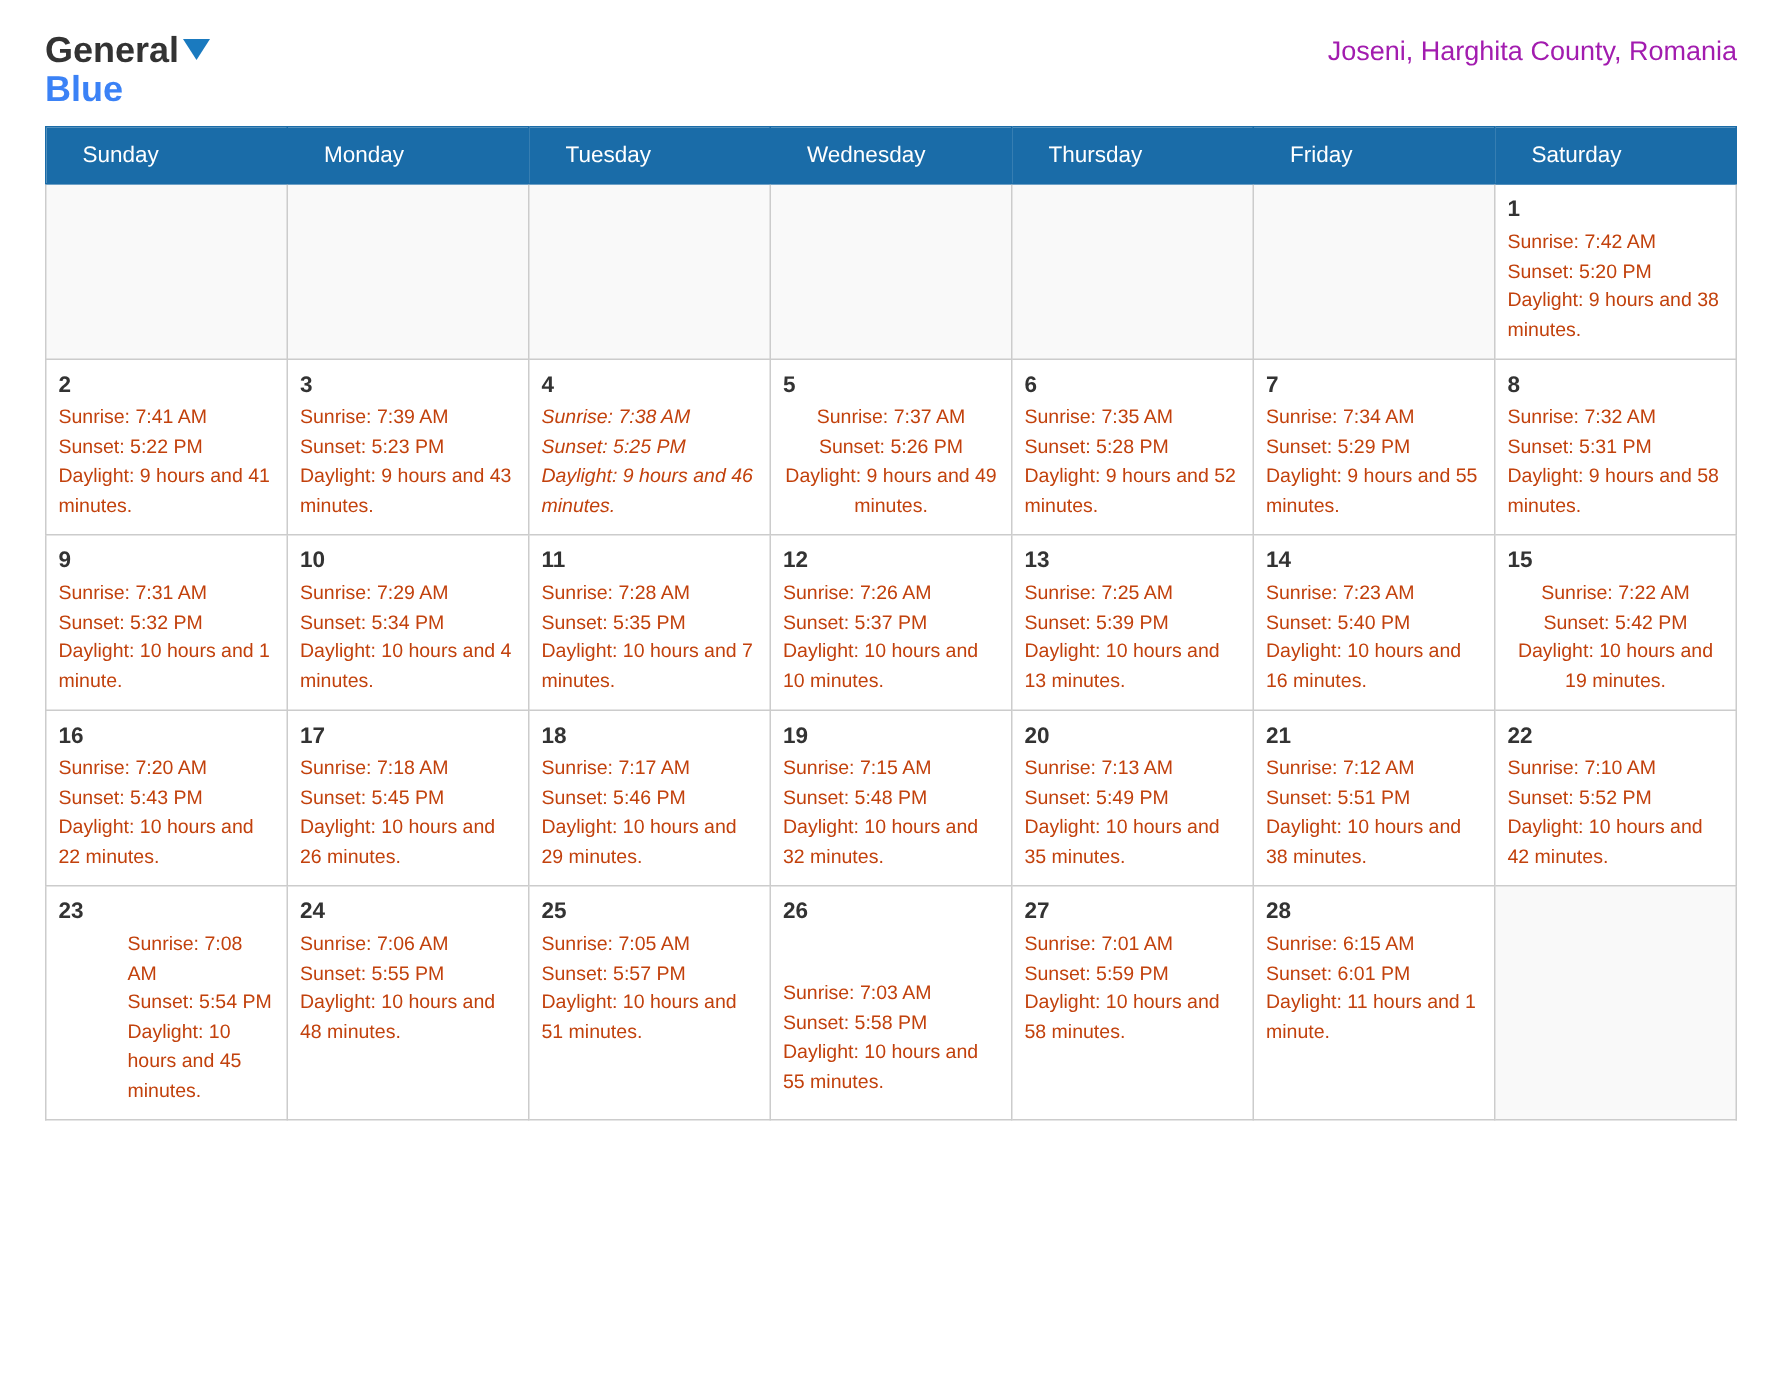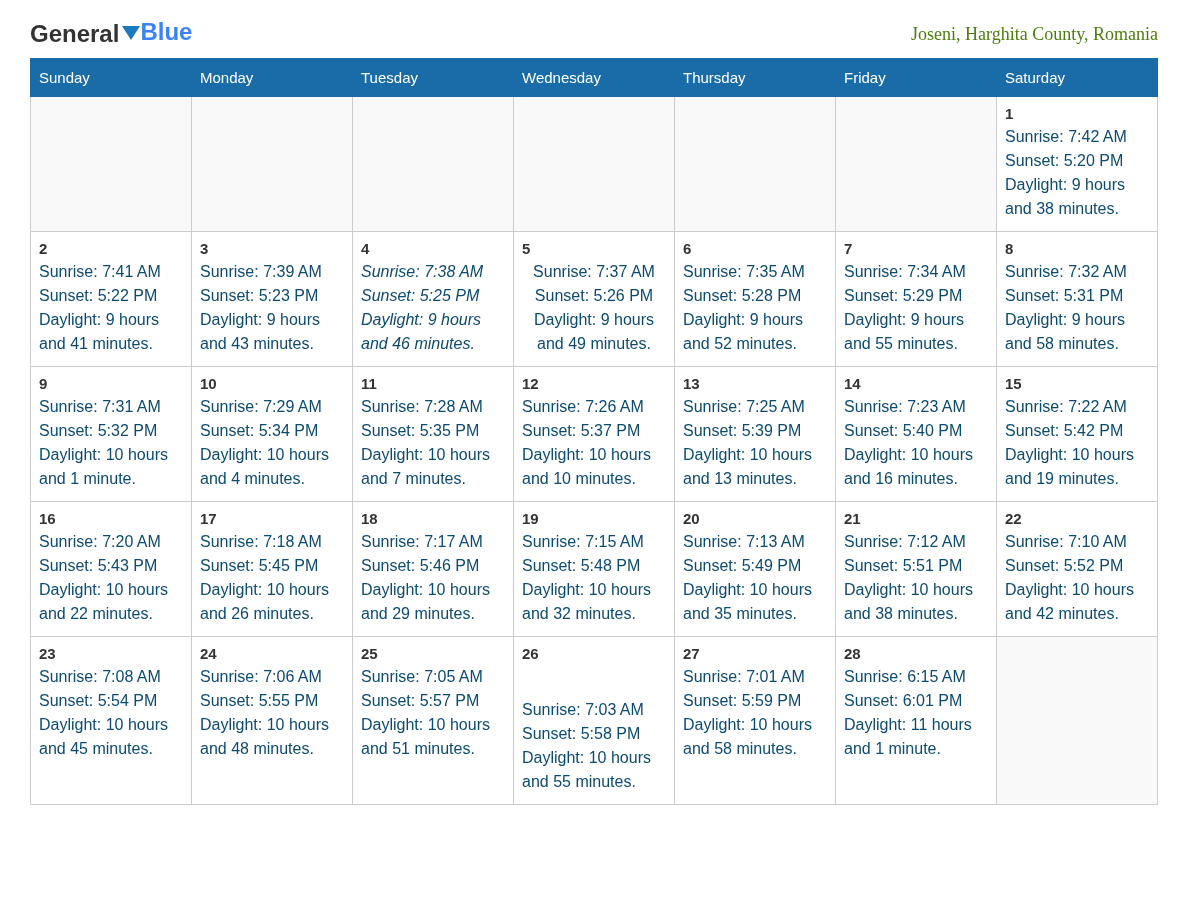--- a/index.html
+++ b/index.html
@@ -20,57 +20,56 @@
       text-align: right;
     }
     .month-title {
       font-size: 48px;
       font-weight: bold;
       color: #222;
       line-height: 1.1;
     }
     .location {
       font-size: 18px;
-      color: #4d7c0f;
+      color: #a21caf;
       margin-top: 4px;
-      font-family: Liberation Serif, serif;
     }
     .calendar {
       width: 100%;
       border-collapse: collapse;
       margin-top: 10px;
     }
     .calendar th {
       background-color: #1a6ca8;
       color: #fff;
       font-size: 15px;
       font-weight: normal;
-      padding: 10px 8px;
+      padding: 10px 24px;
       text-align: left;
       border: 1px solid #1a6ca8;
     }
     .calendar td {
       vertical-align: top;
       padding: 8px 8px 10px 8px;
       border: 1px solid #ccc;
       width: 14.28%;
       font-size: 12.5px;
       color: #333;
       min-height: 100px;
     }
     .calendar td .day-num {
       font-size: 15px;
       font-weight: bold;
       color: #333;
       margin-bottom: 3px;
       display: block;
     }
     .calendar td .day-info {
-      font-size: 16px;
-      color: #0c4a6e;
+      font-size: 13px;
+      color: #c2410c;
       line-height: 1.5;
     }
     .calendar tr.week-row td {
       height: 110px;
     }
     .empty-cell {
       background: #f9f9f9;
     }
     .logo-top-row {
       display: flex;
@@ -82,21 +81,21 @@
       color: #333;
     }
     .logo-word-blue {
       font-size: 24px;
       font-weight: bold;
       color: #3b82f6;
       margin-top: -2px;
     }
     .logo-container {
       display: flex;
-      flex-direction: row;
+      flex-direction: column;
     }
   </style>
 </head>
 <body>
 
 <div class="header">
   <div class="logo-container">
     <div class="logo-top-row">
       <span class="logo-word-general">General</span>
       <svg width="18" height="18" viewBox="0 0 18 18" style="margin-left:3px; margin-bottom:-2px;">
@@ -213,21 +212,21 @@
 Daylight: 10 hours and 13 minutes.</div>
         </td>
         <td>
           <span class="day-num">14</span>
           <div class="day-info" style="white-space: pre-line;">Sunrise: 7:23 AM
 Sunset: 5:40 PM
 Daylight: 10 hours and 16 minutes.</div>
         </td>
         <td>
           <span class="day-num">15</span>
-          <div class="day-info" style="white-space: pre-line;">Sunrise: 7:22 AM
+          <div class="day-info" style="white-space: pre-line; text-align: center;">Sunrise: 7:22 AM
 Sunset: 5:42 PM
 Daylight: 10 hours and 19 minutes.</div>
         </td>
       </tr>
       <tr class="week-row">
         <td>
           <span class="day-num">16</span>
           <div class="day-info" style="white-space: pre-line;">Sunrise: 7:20 AM
 Sunset: 5:43 PM
 Daylight: 10 hours and 22 minutes.</div>
@@ -265,21 +264,21 @@
         <td>
           <span class="day-num">22</span>
           <div class="day-info" style="white-space: pre-line;">Sunrise: 7:10 AM
 Sunset: 5:52 PM
 Daylight: 10 hours and 42 minutes.</div>
         </td>
       </tr>
       <tr class="week-row">
         <td>
           <span class="day-num">23</span>
-          <div class="day-info" style="white-space: pre-line;">Sunrise: 7:08 AM
+          <div class="day-info" style="white-space: pre-line; margin-left: 46px;">Sunrise: 7:08 AM
 Sunset: 5:54 PM
 Daylight: 10 hours and 45 minutes.</div>
         </td>
         <td>
           <span class="day-num">24</span>
           <div class="day-info" style="white-space: pre-line;">Sunrise: 7:06 AM
 Sunset: 5:55 PM
 Daylight: 10 hours and 48 minutes.</div>
         </td>
         <td>

